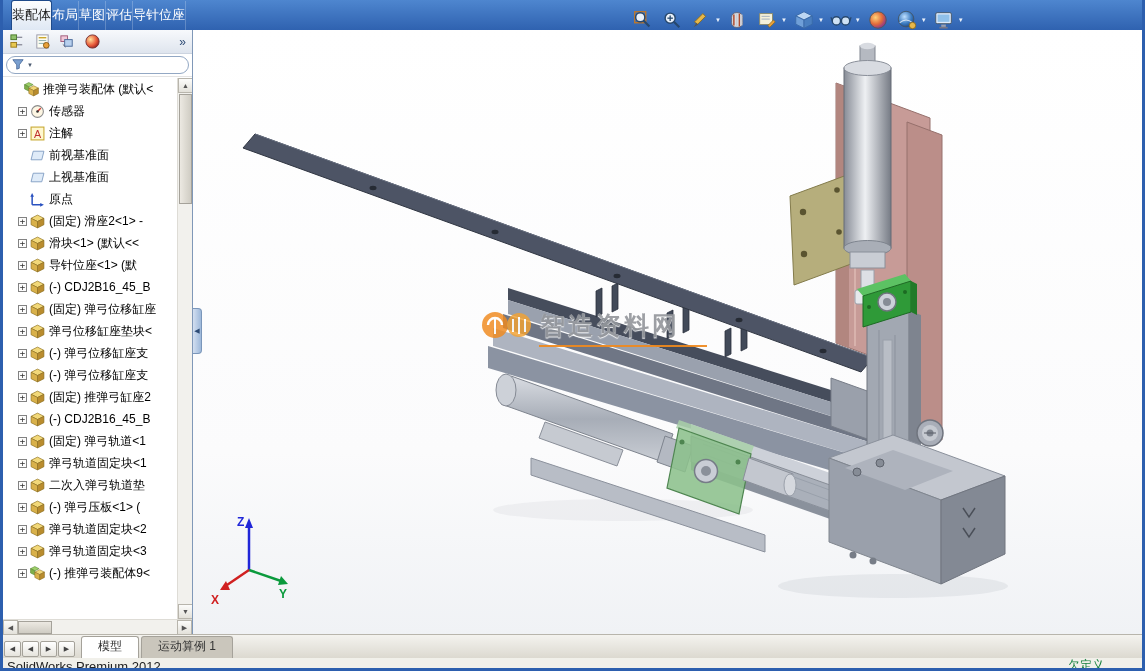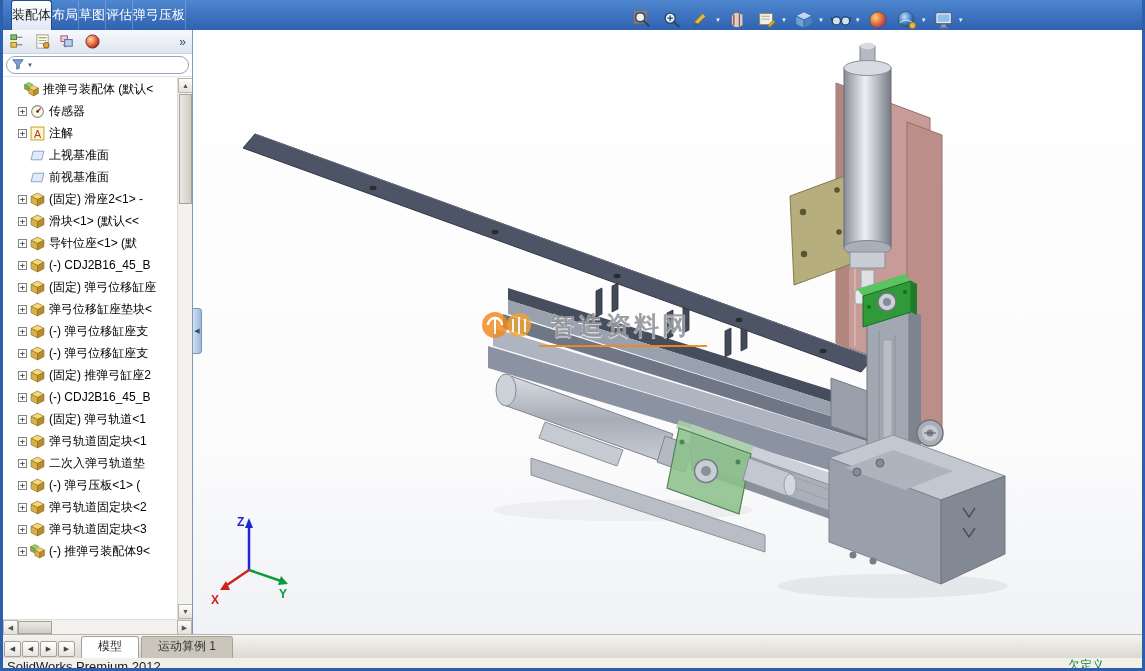--- a/index.html
+++ b/index.html
@@ -38,21 +38,21 @@
   .vdown{position:absolute;bottom:0;left:0}
   .hscroll{position:absolute;bottom:0;left:0;right:0;height:15px;background:#f2f1ed;border-top:1px solid #dedcd6;display:flex;z-index:4}
   .hthumb{width:34px;height:13px;margin-top:1px;background:linear-gradient(#ece9e2,#cfccc3);border:1px solid #a5a29a}
   .htrack{flex:1}
   .splitter{position:absolute;left:190px;top:278px;width:9px;height:46px;background:linear-gradient(90deg,#d3dff0,#9db8da);border:1px solid #7a96ba;border-left:none;border-radius:0 4px 4px 0;display:flex;align-items:center;justify-content:center;color:#2c4a74;font-size:7px;z-index:5}
   
   .viewport{flex:1;position:relative;background:linear-gradient(180deg,#ffffff 0%,#fbfbfc 70%,#f0f2f5 100%);overflow:hidden}
   .model-wrap{position:absolute;left:0;top:0}
   .model-wrap svg{display:block}
   .watermark{position:absolute;left:288px;top:276px;opacity:.92}
-  .wm-row{display:flex;align-items:center;gap:17px}
+  .wm-row{display:flex;align-items:center;gap:7px}
   .wm-text{font-size:25px;color:#95989d;font-weight:bold;letter-spacing:3px;text-shadow:0 1px 1px #fff}
   .wm-rule{height:2px;background:#f08a1e;width:168px;margin:1px 0 0 58px}
   .triad{position:absolute;left:16px;bottom:24px}
   
   .sheet-bar{height:24px;background:linear-gradient(#f4f3ef,#dcd9d0);border-top:1px solid #b8b5ac;display:flex;align-items:flex-end;padding-left:1px}
   .nav-btn{width:17px;height:16px;margin:0 1px 1px 0;background:linear-gradient(#ffffff,#e6e4dd);border:1px solid #a5a29a;font-size:7px;display:flex;align-items:center;justify-content:center;color:#444;border-radius:2px}
   .sheet-tab{font-size:12px;padding:1px 16px 3px;border:1px solid #a5a29a;border-bottom:none;background:#cac6bc;color:#333;margin:0 1px;border-radius:3px 3px 0 0;white-space:nowrap}
   .sheet-tab.active{background:#fff}
   .status-bar{height:14px;background:#f1f0ea;display:flex;justify-content:space-between;overflow:hidden}
   .status-left{font-size:13px;color:#222;margin-left:4px;line-height:17px}
@@ -62,21 +62,21 @@
 <body>
 
 <div class="window">
 
   <div class="tabbar">
     <div style="display:flex;align-items:flex-end;margin-left:4px">
         <div class="cmd-tab active">装配体</div>
         <div class="cmd-tab">布局</div>
         <div class="cmd-tab">草图</div>
         <div class="cmd-tab">评估</div>
-        <div class="cmd-tab">弹弓压板</div>
+        <div class="cmd-tab">导针位座</div>
       </div>
     <div class="headsup">
         <span class="hbtn">
           <svg viewBox="0 0 24 24">
             <rect x="3" y="3" width="12" height="12" fill="none" stroke="#c87820" stroke-width="1.4"></rect>
             <circle cx="9" cy="9" r="5" fill="#eaf1fa" stroke="#27486e" stroke-width="1.6"></circle>
             <line x1="12.5" y1="12.5" x2="19" y2="19" stroke="#27486e" stroke-width="2.4"></line>
           </svg>
         </span>
         <span class="hbtn">
@@ -256,30 +256,41 @@
             </span>
             <span class="tree-label">注解</span>
           </div>
           <div class="tree-row">
             <span class="expand-slot"></span>
             <span class="tree-icon">
               <svg viewBox="0 0 14 14">
                 <polygon points="3,3 13,3 11,11 1,11" fill="#dce9f7" fill-opacity="0.9" stroke="#7a98c0" stroke-width="0.8"></polygon>
               </svg>
             </span>
+            <span class="tree-label">前视基准面</span>
+          </div>
+          <div class="tree-row">
+            <span class="expand-slot"></span>
+            <span class="tree-icon">
+              <svg viewBox="0 0 14 14">
+                <polygon points="3,3 13,3 11,11 1,11" fill="#dce9f7" fill-opacity="0.9" stroke="#7a98c0" stroke-width="0.8"></polygon>
+              </svg>
+            </span>
             <span class="tree-label">上视基准面</span>
           </div>
           <div class="tree-row">
             <span class="expand-slot"></span>
             <span class="tree-icon">
               <svg viewBox="0 0 14 14">
-                <polygon points="3,3 13,3 11,11 1,11" fill="#dce9f7" fill-opacity="0.9" stroke="#7a98c0" stroke-width="0.8"></polygon>
-              </svg>
-            </span>
-            <span class="tree-label">前视基准面</span>
+                <path d="M2 12 H11 M2 12 V3" stroke="#2a52c0" stroke-width="1.4" fill="none"></path>
+                <polygon points="13,12 9.5,10.3 9.5,13.7" fill="#2a52c0"></polygon>
+                <polygon points="2,1 0.3,4.5 3.7,4.5" fill="#2a52c0"></polygon>
+              </svg>
+            </span>
+            <span class="tree-label">原点</span>
           </div>
           <div class="tree-row">
             <span class="expand-slot">
               <span class="expand-box">+</span>
             </span>
             <span class="tree-icon">
               <svg viewBox="0 0 14 14">
                 <polygon points="7,1 13,4 7,7 1,4" fill="#f2d879" stroke="#8a6d20" stroke-width="0.6"></polygon>
                 <polygon points="1,4 7,7 7,13 1,10" fill="#d9b14a" stroke="#8a6d20" stroke-width="0.6"></polygon>
                 <polygon points="13,4 7,7 7,13 13,10" fill="#b98c2e" stroke="#8a6d20" stroke-width="0.6"></polygon>

